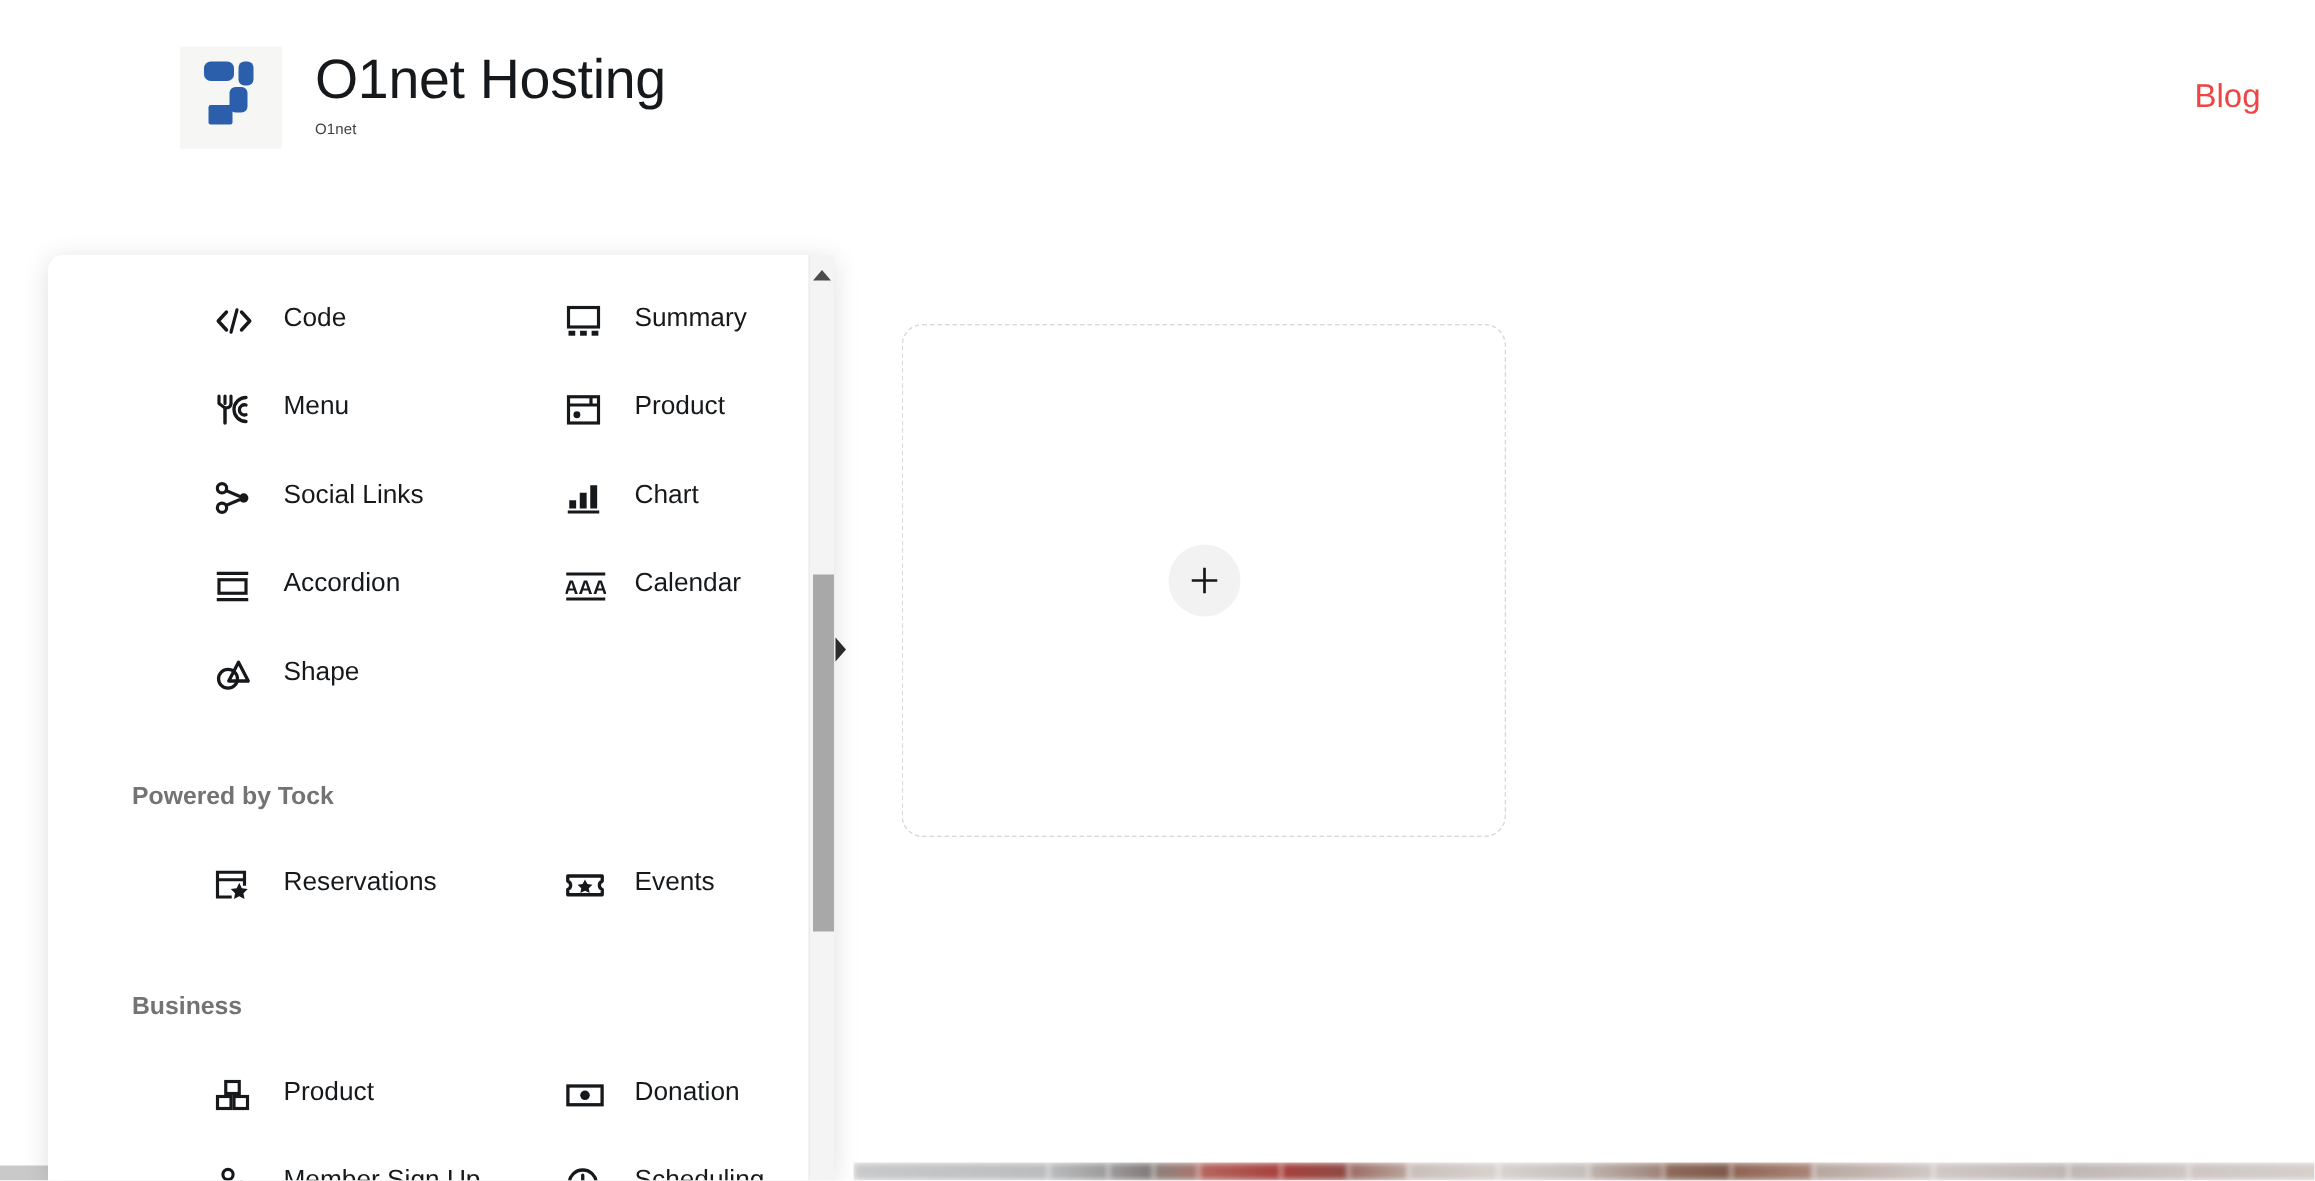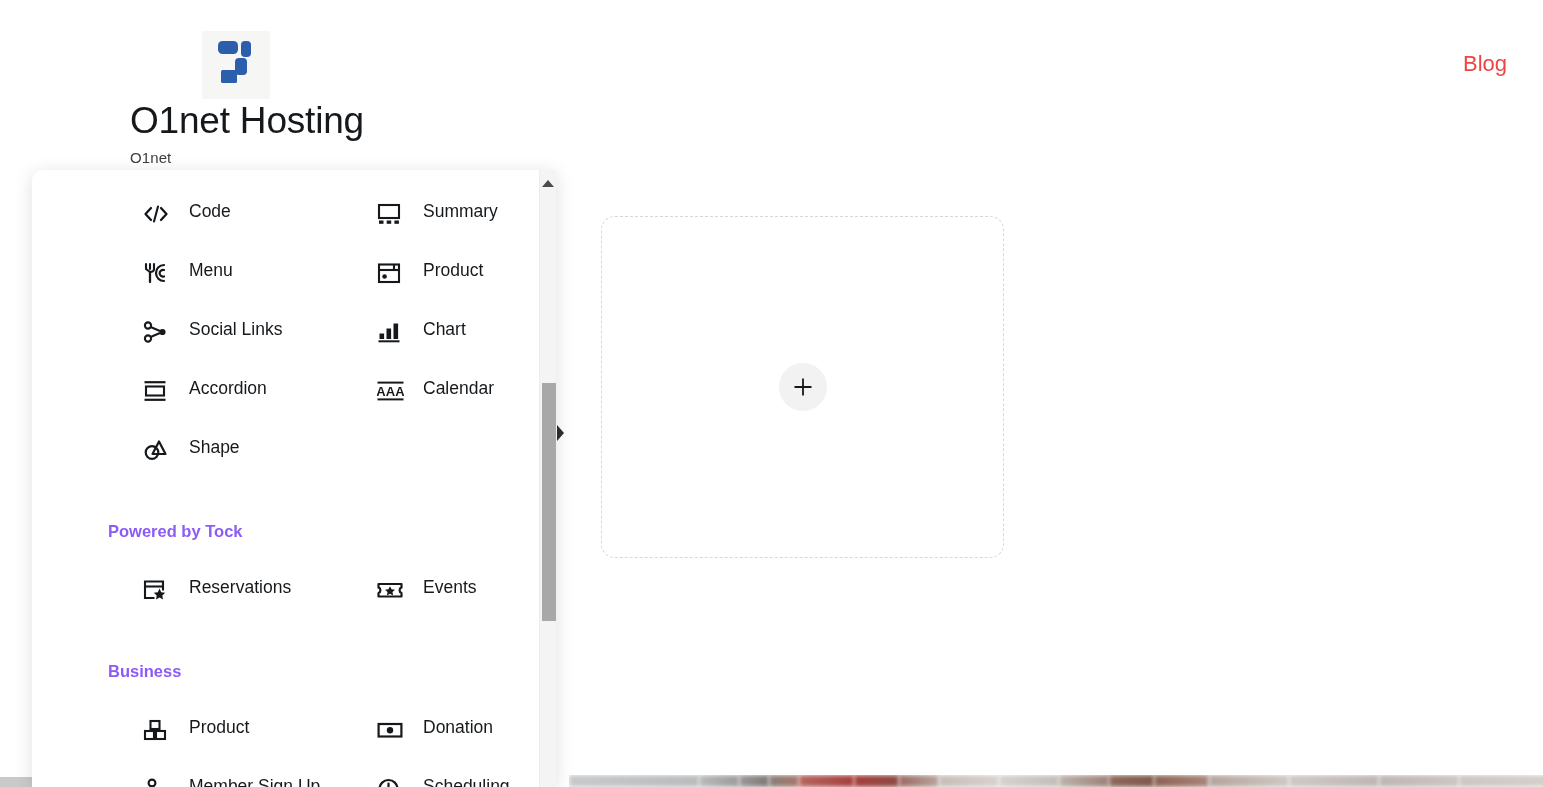--- a/index.html
+++ b/index.html
@@ -11,37 +11,37 @@
   }
   body { position: relative; }
 
   
   .site-header {
     position: absolute; top: 0; left: 0;
     width: 1543px; height: 132px;
     background: #ffffff;
   }
   .brand {
-    position: absolute; left: 108px; top: 31px;
-    display: flex; align-items: center; flex-direction: column;
+    position: absolute; left: 120px; top: 31px;
+    display: flex; align-items: flex-start;
   }
   .logo-box {
     width: 68px; height: 68px;
     background: #f6f6f4;
     display: flex; align-items: center; justify-content: center;
     flex: none;
   }
   .brand-text { margin-left: 22px; }
   .brand-title {
     font-size: 37px; font-weight: 400; color: #16191c;
     letter-spacing: -0.2px; line-height: 1.18;
     white-space: nowrap;
   }
   .brand-sub {
-    font-size: 15px; color: #3b3e42; margin-top: 6px;
+    font-size: 10px; color: #3b3e42; margin-top: 6px;
     letter-spacing: 0.1px;
   }
   .nav-right {
     position: absolute; right: 36px; top: 51px;
     font-size: 22px; color: #ef4444; font-weight: 400;
     cursor: pointer;
   }
 
   
   .canvas-area {
@@ -113,22 +113,22 @@
     display: flex; align-items: flex-end; justify-content: flex-start;
     color: #16191c;
   }
   .item .ico svg { display: block; }
   .item .lbl {
     margin-left: 16px;
     font-size: 17.5px; color: #16191c; font-weight: 400;
     white-space: nowrap;
   }
   .section-head {
-    padding-left: 76px;
-    font-size: 16.5px; font-weight: 700; color: #8b5cf6;
+    padding-left: 56px;
+    font-size: 16.5px; font-weight: 700; color: #737373;
     margin-top: 45px; margin-bottom: 17px;
   }
   .spacer-top { height: 12px; }
 
   
   .scrollbar {
     position: absolute; right: 0; top: 0;
     width: 17px; height: 617px;
     background: #f4f4f4;
     border-left: 1px solid #ededed;

